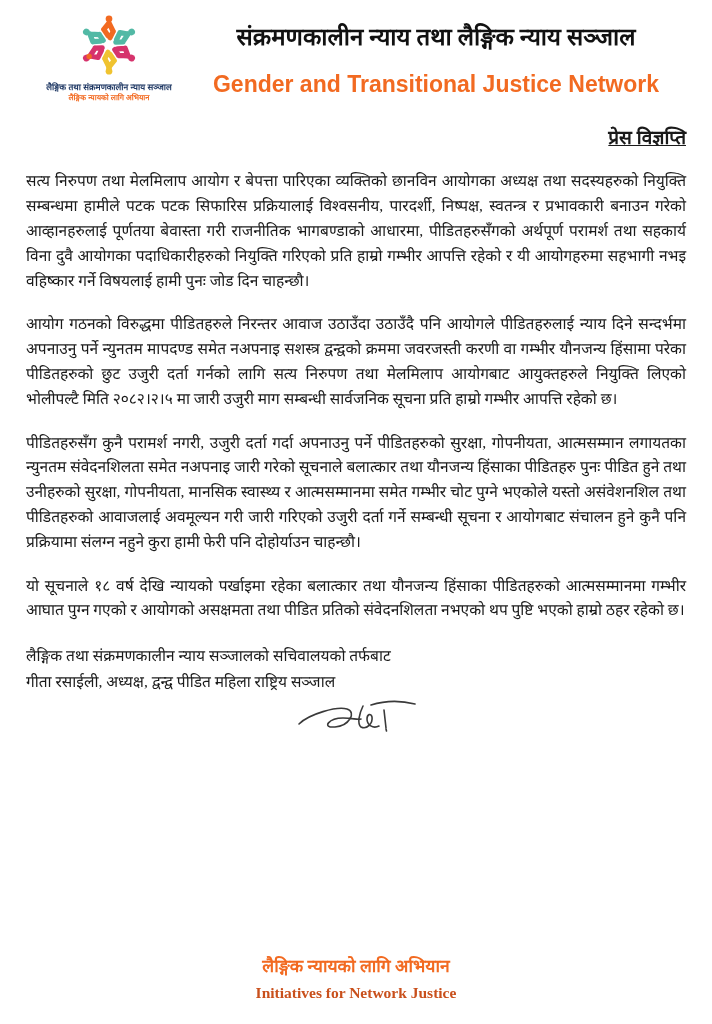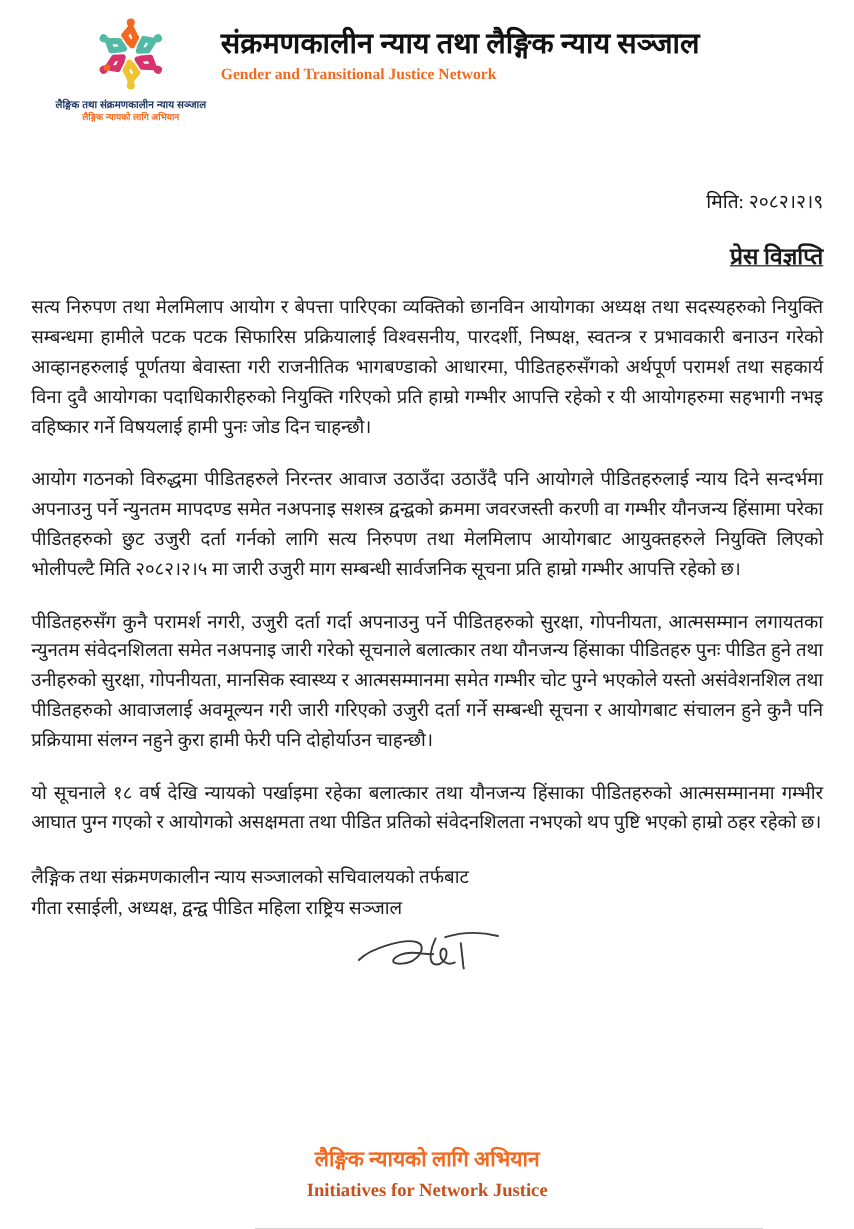--- a/index.html
+++ b/index.html
@@ -38,36 +38,36 @@
   .logo-tagline {
     font-family: "Liberation Sans", sans-serif;
     font-weight: bold;
     font-size: 7.5px;
     color: #f26a21;
     line-height: 1.3;
     white-space: nowrap;
   }
   .title-block {
     flex: 1;
-    text-align: left;
+    text-align: center;
     padding-top: 14px;
   }
   .title-nepali {
     font-size: 24px;
     font-weight: bold;
     color: #111111;
     line-height: 1.25;
   }
   .title-english {
-    font-family: Liberation Serif, serif;
-    font-size: 13px;
+    font-family: Liberation Sans, sans-serif;
+    font-size: 23px;
     font-weight: bold;
     color: #f26a21;
     line-height: 1.3;
-    margin-top: 2px;
+    margin-top: 18px;
   }
   
   .body-area { padding: 0 26px; }
   .date-line {
     text-align: right;
     font-size: 16px;
     margin-top: 54px;
   }
   .press-heading {
     text-align: right;
@@ -164,21 +164,20 @@
       <div class="logo-org">लैङ्गिक तथा संक्रमणकालीन न्याय सञ्जाल</div>
       <div class="logo-tagline">लैङ्गिक न्यायको लागि अभियान</div>
     </div>
     <div class="title-block">
       <div class="title-nepali">संक्रमणकालीन न्याय तथा लैङ्गिक न्याय सञ्जाल</div>
       <div class="title-english">Gender and Transitional Justice Network</div>
     </div>
   </div>
 
   <div class="body-area">
-    <div class="date-line">मिति: २०८२।२।९</div>
 
     <div class="press-heading">प्रेस विज्ञप्ति</div>
 
 
     <p class="para">सत्य निरुपण तथा मेलमिलाप आयोग र बेपत्ता पारिएका व्यक्तिको छानविन आयोगका अध्यक्ष तथा सदस्यहरुको नियुक्ति सम्बन्धमा हामीले पटक पटक सिफारिस प्रक्रियालाई विश्वसनीय, पारदर्शी, निष्पक्ष, स्वतन्त्र र प्रभावकारी बनाउन गरेको आव्हानहरुलाई पूर्णतया बेवास्ता गरी राजनीतिक भागबण्डाको आधारमा, पीडितहरुसँगको अर्थपूर्ण परामर्श तथा सहकार्य विना दुवै आयोगका पदाधिकारीहरुको नियुक्ति गरिएको प्रति हाम्रो गम्भीर आपत्ति रहेको र यी आयोगहरुमा सहभागी नभइ वहिष्कार गर्ने विषयलाई हामी पुनः जोड दिन चाहन्छौ।</p>
     <p class="para">आयोग गठनको विरुद्धमा पीडितहरुले निरन्तर आवाज उठाउँदा उठाउँदै पनि आयोगले पीडितहरुलाई न्याय दिने सन्दर्भमा अपनाउनु पर्ने न्युनतम मापदण्ड समेत नअपनाइ सशस्त्र द्वन्द्वको क्रममा जवरजस्ती करणी वा गम्भीर यौनजन्य हिंसामा परेका पीडितहरुको छुट उजुरी दर्ता गर्नको लागि सत्य निरुपण तथा मेलमिलाप आयोगबाट आयुक्तहरुले नियुक्ति लिएको भोलीपल्टै मिति २०८२।२।५ मा जारी उजुरी माग सम्बन्धी सार्वजनिक सूचना प्रति हाम्रो गम्भीर आपत्ति रहेको छ।</p>
     <p class="para">पीडितहरुसँग कुनै परामर्श नगरी, उजुरी दर्ता गर्दा अपनाउनु पर्ने पीडितहरुको सुरक्षा, गोपनीयता, आत्मसम्मान लगायतका न्युनतम संवेदनशिलता समेत नअपनाइ जारी गरेको सूचनाले बलात्कार तथा यौनजन्य हिंसाका पीडितहरु पुनः पीडित हुने तथा उनीहरुको सुरक्षा, गोपनीयता, मानसिक स्वास्थ्य र आत्मसम्मानमा समेत गम्भीर चोट पुग्ने भएकोले यस्तो असंवेशनशिल तथा पीडितहरुको आवाजलाई अवमूल्यन गरी जारी गरिएको उजुरी दर्ता गर्ने सम्बन्धी सूचना र आयोगबाट संचालन हुने कुनै पनि प्रक्रियामा संलग्न नहुने कुरा हामी फेरी पनि दोहोर्याउन चाहन्छौ।</p>
     <p class="para">यो सूचनाले १८ वर्ष देखि न्यायको पर्खाइमा रहेका बलात्कार तथा यौनजन्य हिंसाका पीडितहरुको आत्मसम्मानमा गम्भीर आघात पुग्न गएको र आयोगको असक्षमता तथा पीडित प्रतिको संवेदनशिलता नभएको थप पुष्टि भएको हाम्रो ठहर रहेको छ।</p>
 
     <div class="signoff">

